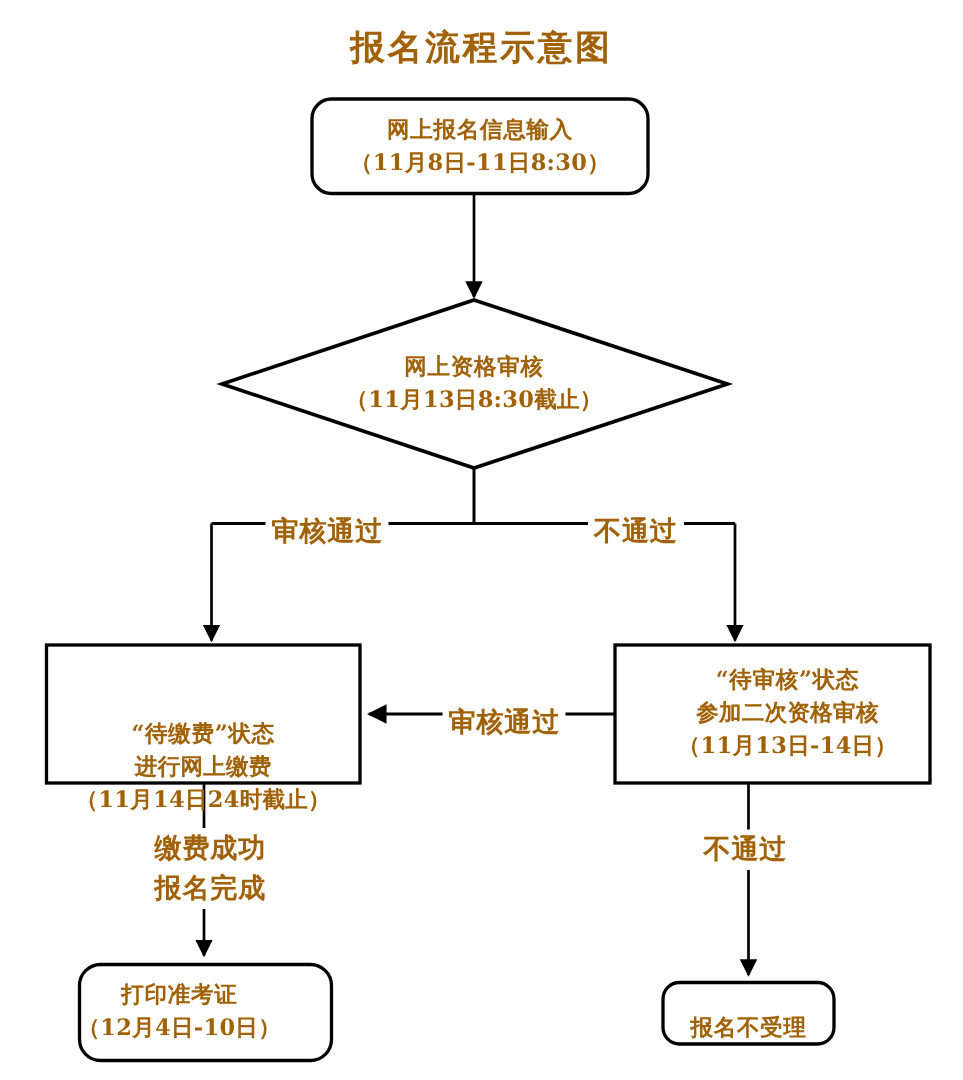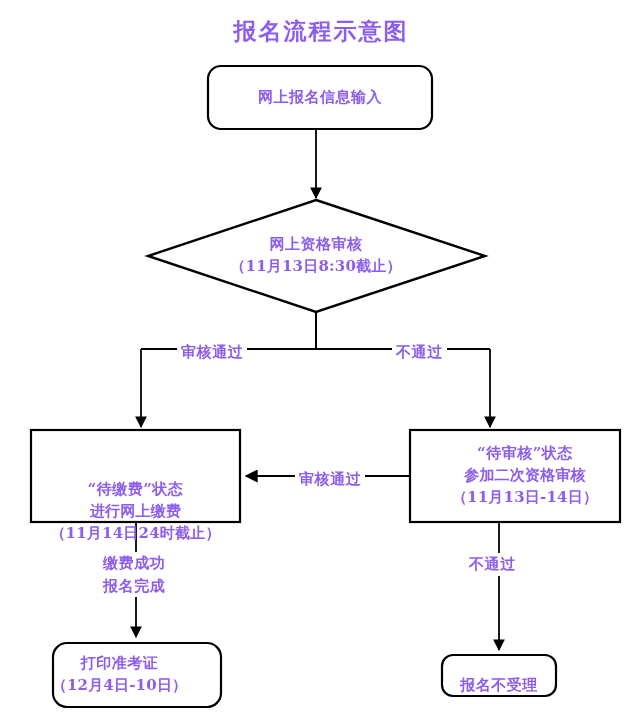--- a/index.html
+++ b/index.html
@@ -6,21 +6,21 @@
     margin: 0;
     padding: 0;
     background: #ffffff;
   }
   #canvas {
     position: relative;
     width: 642px;
     height: 720px;
     background: #ffffff;
     font-family: "DejaVu Serif", "Liberation Serif", serif;
-    color: #8b5cf6;
+    color: #a16207;
     overflow: hidden;
   }
   #flow-svg {
     position: absolute;
     left: 0;
     top: 0;
     width: 642px;
     height: 720px;
   }
   .node-text {
@@ -49,21 +49,21 @@
     text-align: center;
     font-family: "DejaVu Serif", "Liberation Serif", serif;
     font-weight: 700;
     font-size: 23px;
     letter-spacing: 2px;
   }
   .edge-label {
     position: absolute;
     font-family: "DejaVu Serif", "Liberation Serif", serif;
     font-weight: 700;
-    font-size: 15px;
+    font-size: 18px;
     line-height: 1.5;
     letter-spacing: 0.6px;
     white-space: nowrap;
     background: #ffffff;
     padding: 0 4px;
     text-align: center;
   }
 </style>
 </head>
 <body>
@@ -103,20 +103,21 @@
 
     <line x1="499" y1="522" x2="499" y2="650" stroke="#000000" stroke-width="1.8" marker-end="url(#arrow)"></line>
 
     <rect x="53" y="643" width="168" height="64" rx="14" ry="14" fill="#ffffff" stroke="#000000" stroke-width="2.2"></rect>
 
     <rect x="442" y="655" width="114" height="41" rx="11" ry="11" fill="#ffffff" stroke="#000000" stroke-width="2.2"></rect>
   </svg>
 
   <div class="node-text" style="left:208px; top:66px; width:224px; height:63px;text-align:right;">
     <span class="line1">网上报名信息输入</span>
+    <span class="line2">（11月8日-11日8:30）</span>
   </div>
 
   <div class="node-text" style="left:176px; top:224px; width:280px; height:64px;">
     <span class="line1">网上资格审核</span>
     <span class="line2">（11月13日8:30截止）</span>
   </div>
 
   <div class="node-text" style="left:31px; top:430px; width:209px; height:92px;margin-top:36px;">
     <span class="line1">“待缴费”状态</span>
     <span class="line2">进行网上缴费</span>

